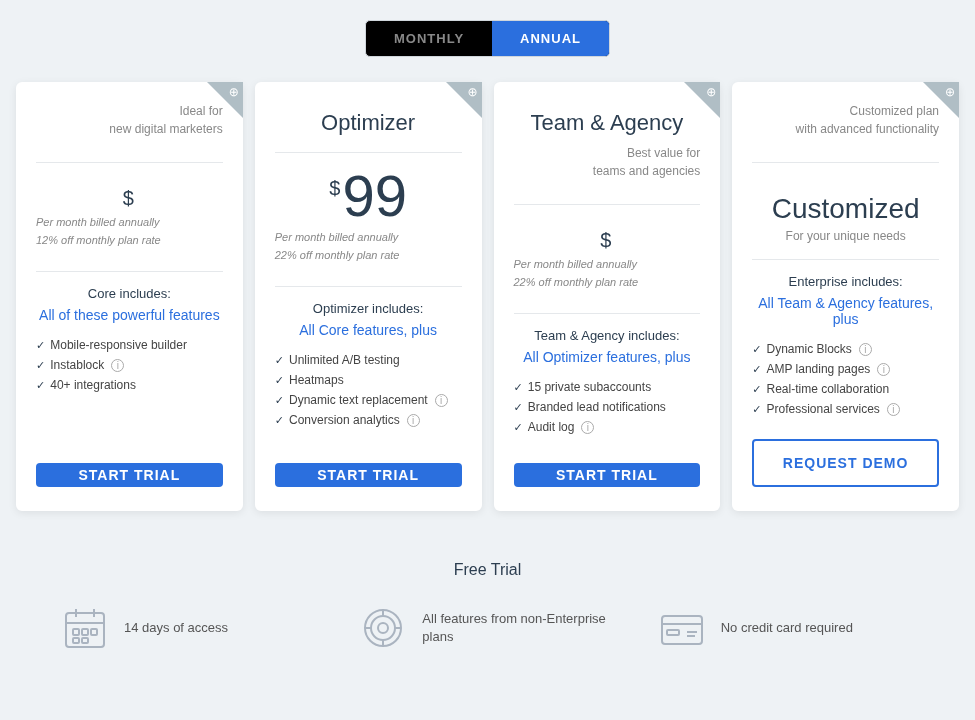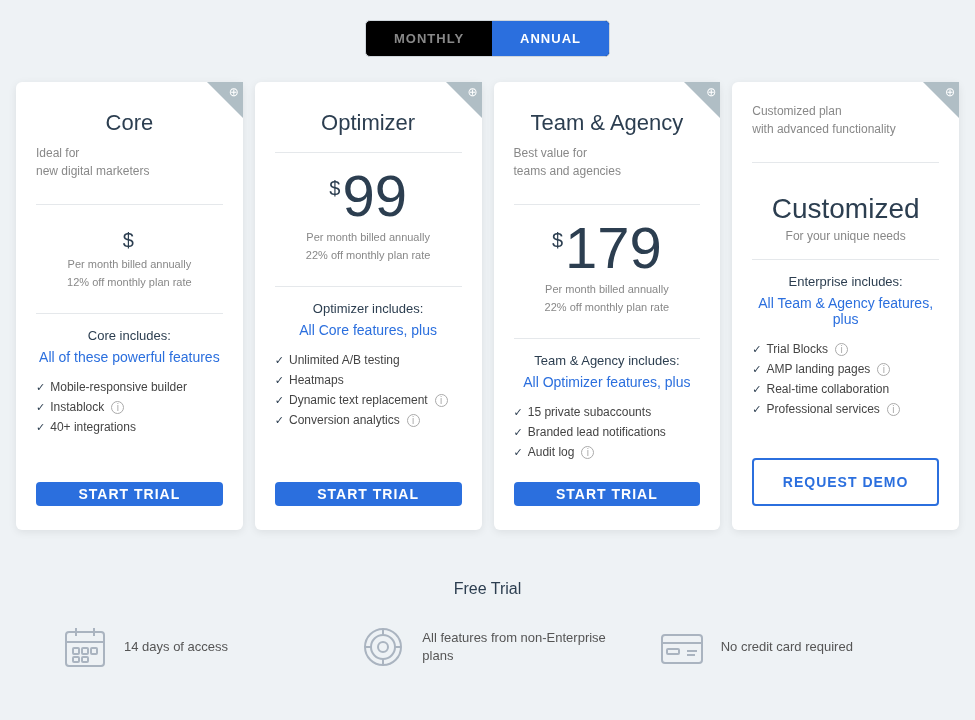--- a/index.html
+++ b/index.html
@@ -95,21 +95,21 @@
     .plan-name {
       text-align: center;
       font-size: 22px;
       font-weight: 400;
       color: #2c3e50;
       margin-top: 8px;
       margin-bottom: 8px;
     }
 
     .plan-tagline {
-      text-align: left;
+      text-align: right;
       font-size: 12px;
       color: #888;
       line-height: 1.5;
       margin-bottom: 16px;
     }
 
     .plan-divider {
       border: none;
       border-top: 1px solid #e5e8eb;
       margin: 8px 0 14px 0;
@@ -146,23 +146,24 @@
     }
     .price-custom-sub {
       font-size: 12px;
       color: #888;
       text-align: center;
       margin-bottom: 8px;
     }
     .plan-billing-note {
       font-size: 11px;
       color: #888;
-      text-align: center;
+      text-align: left;
       line-height: 1.6;
       margin-bottom: 14px;
+      font-style: italic;
     }
 
     .plan-includes-label {
       text-align: center;
       font-size: 13px;
       color: #2c3e50;
       font-weight: 400;
       margin-bottom: 6px;
     }
     .plan-includes-link {
@@ -283,21 +284,20 @@
       <button class="toggle-btn">MONTHLY</button>
       <button class="toggle-btn active">ANNUAL</button>
     </div>
   </div>
 
   <div class="plans-grid" id="plans-grid">
   <div class="plan-card">
     <div class="plan-badge">
       <span class="plan-badge-icon">⊕</span>
     </div>
-    <h2 class="plan-name">Core</h2>
     <div class="plan-tagline">Ideal for<br>new digital marketers</div>
     <hr class="plan-divider">
 
       <div class="plan-price-block">
         <div class="plan-price-row">
           <span class="price-dollar">$</span>
         </div>
       </div>
       <div class="plan-billing-note">
         Per month billed annually<br>12% off monthly plan rate
@@ -382,21 +382,20 @@
     <div class="plan-badge">
       <span class="plan-badge-icon">⊕</span>
     </div>
     <h2 class="plan-name">Team &amp; Agency</h2>
     <div class="plan-tagline">Best value for<br>teams and agencies</div>
     <hr class="plan-divider">
 
       <div class="plan-price-block">
         <div class="plan-price-row">
           <span class="price-dollar">$</span>
-          <span class="price-amount">179</span>
         </div>
       </div>
       <div class="plan-billing-note">
         Per month billed annually<br>22% off monthly plan rate
       </div>
 
     <hr class="plan-divider">
     <div class="plan-includes-label">Team &amp; Agency includes:</div>
     <div class="plan-includes-link">All Optimizer features, plus</div>
     <ul class="plan-features">
@@ -432,21 +431,21 @@
       <div class="price-custom">Customized</div>
       <div class="price-custom-sub">For your unique needs</div>
 
     <hr class="plan-divider">
     <div class="plan-includes-label">Enterprise includes:</div>
     <div class="plan-includes-link">All Team &amp; Agency features, plus</div>
     <ul class="plan-features">
 
     <li>
       <span class="feature-check">✓</span>
-      <span>Trial Blocks</span>
+      <span>Dynamic Blocks</span>
       <span class="feature-info">i</span>
     </li>
 
     <li>
       <span class="feature-check">✓</span>
       <span>AMP landing pages</span>
       <span class="feature-info">i</span>
     </li>
 
     <li>

